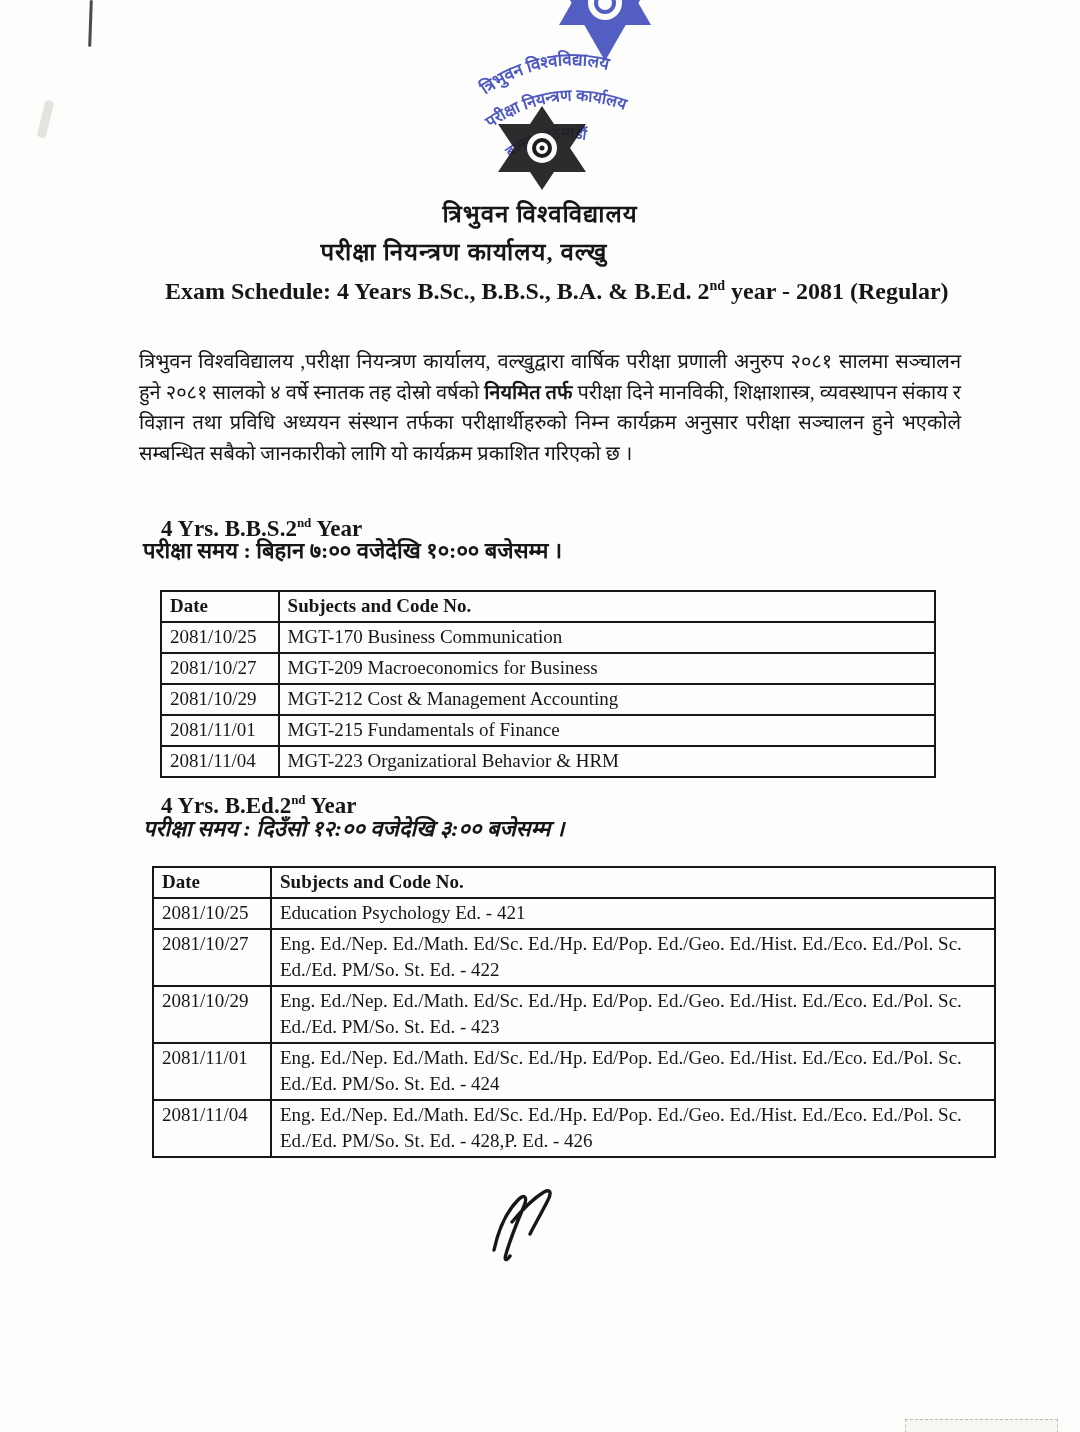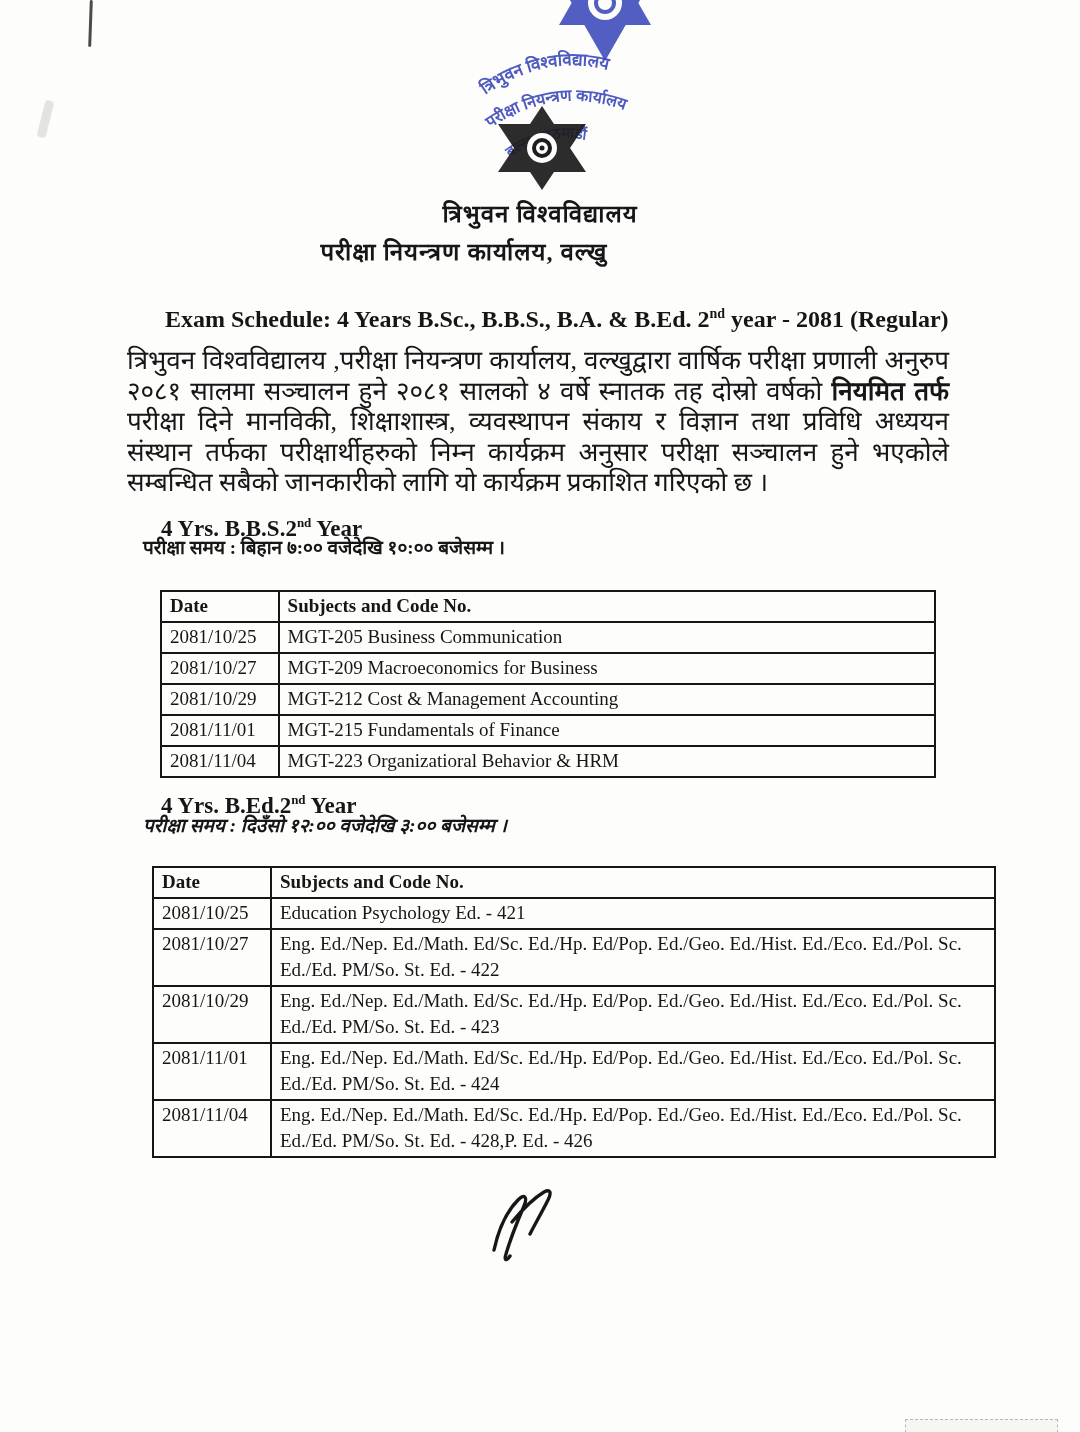--- a/index.html
+++ b/index.html
@@ -29,42 +29,42 @@
   .uni-name {
     position:absolute; top:196px; left:0; width:1080px;
     text-align:center; font-size:24px; font-weight:bold; letter-spacing:1px;
   }
   .office-name {
     position:absolute; top:234px; left:0; width:928px;
     text-align:center; font-size:24px; font-weight:bold; letter-spacing:1px;
   }
 
   .doc-title {
-    position:absolute; top:306px; left:165px; width:800px;
+    position:absolute; top:278px; left:165px; width:800px;
     font-size:24px; font-weight:bold;
   }
   .doc-title sup { font-size:14px; }
 
   .intro {
-    position:absolute; top:346px; left:127px; width:822px;
-    font-size:26px; line-height:30.5px; text-align:justify;font-family:Liberation Serif, serif;
+    position:absolute; top:346px; left:139px; width:822px;
+    font-size:20px; line-height:30.5px; text-align:justify;font-family:Liberation Serif, serif;
   }
   .intro b { font-weight:bold; }
 
   .section-heading {
     position:absolute; left:161px;
     font-size:23px; font-weight:bold;margin-top:37px;
   }
   .section-heading sup { font-size:13px; }
   .sec1-heading { top:478px; }
   .sec2-heading { top:755px; }
 
   .time-note {
     position:absolute; left:143px;
-    font-size:19px; font-weight:bold;
+    font-size:22px; font-weight:bold;
   }
   .sec1-time { top:534px; }
   .sec2-time { top:812px;font-style:italic; }
 
   table.schedule {
     position:absolute;
     border-collapse:collapse;
     background:transparent;
   }
   .schedule th, .schedule td {
@@ -145,21 +145,21 @@
     </colgroup>
   <thead>
     <tr>
       <th>Date</th>
       <th>Subjects and Code No.</th>
     </tr>
   </thead>
   <tbody>
       <tr>
         <td>2081/10/25</td>
-        <td>MGT-205 Business Communication</td>
+        <td>MGT-170 Business Communication</td>
       </tr>
       <tr>
         <td>2081/10/27</td>
         <td>MGT-209 Macroeconomics for Business</td>
       </tr>
       <tr>
         <td>2081/10/29</td>
         <td>MGT-212 Cost &amp; Management Accounting</td>
       </tr>
       <tr>

